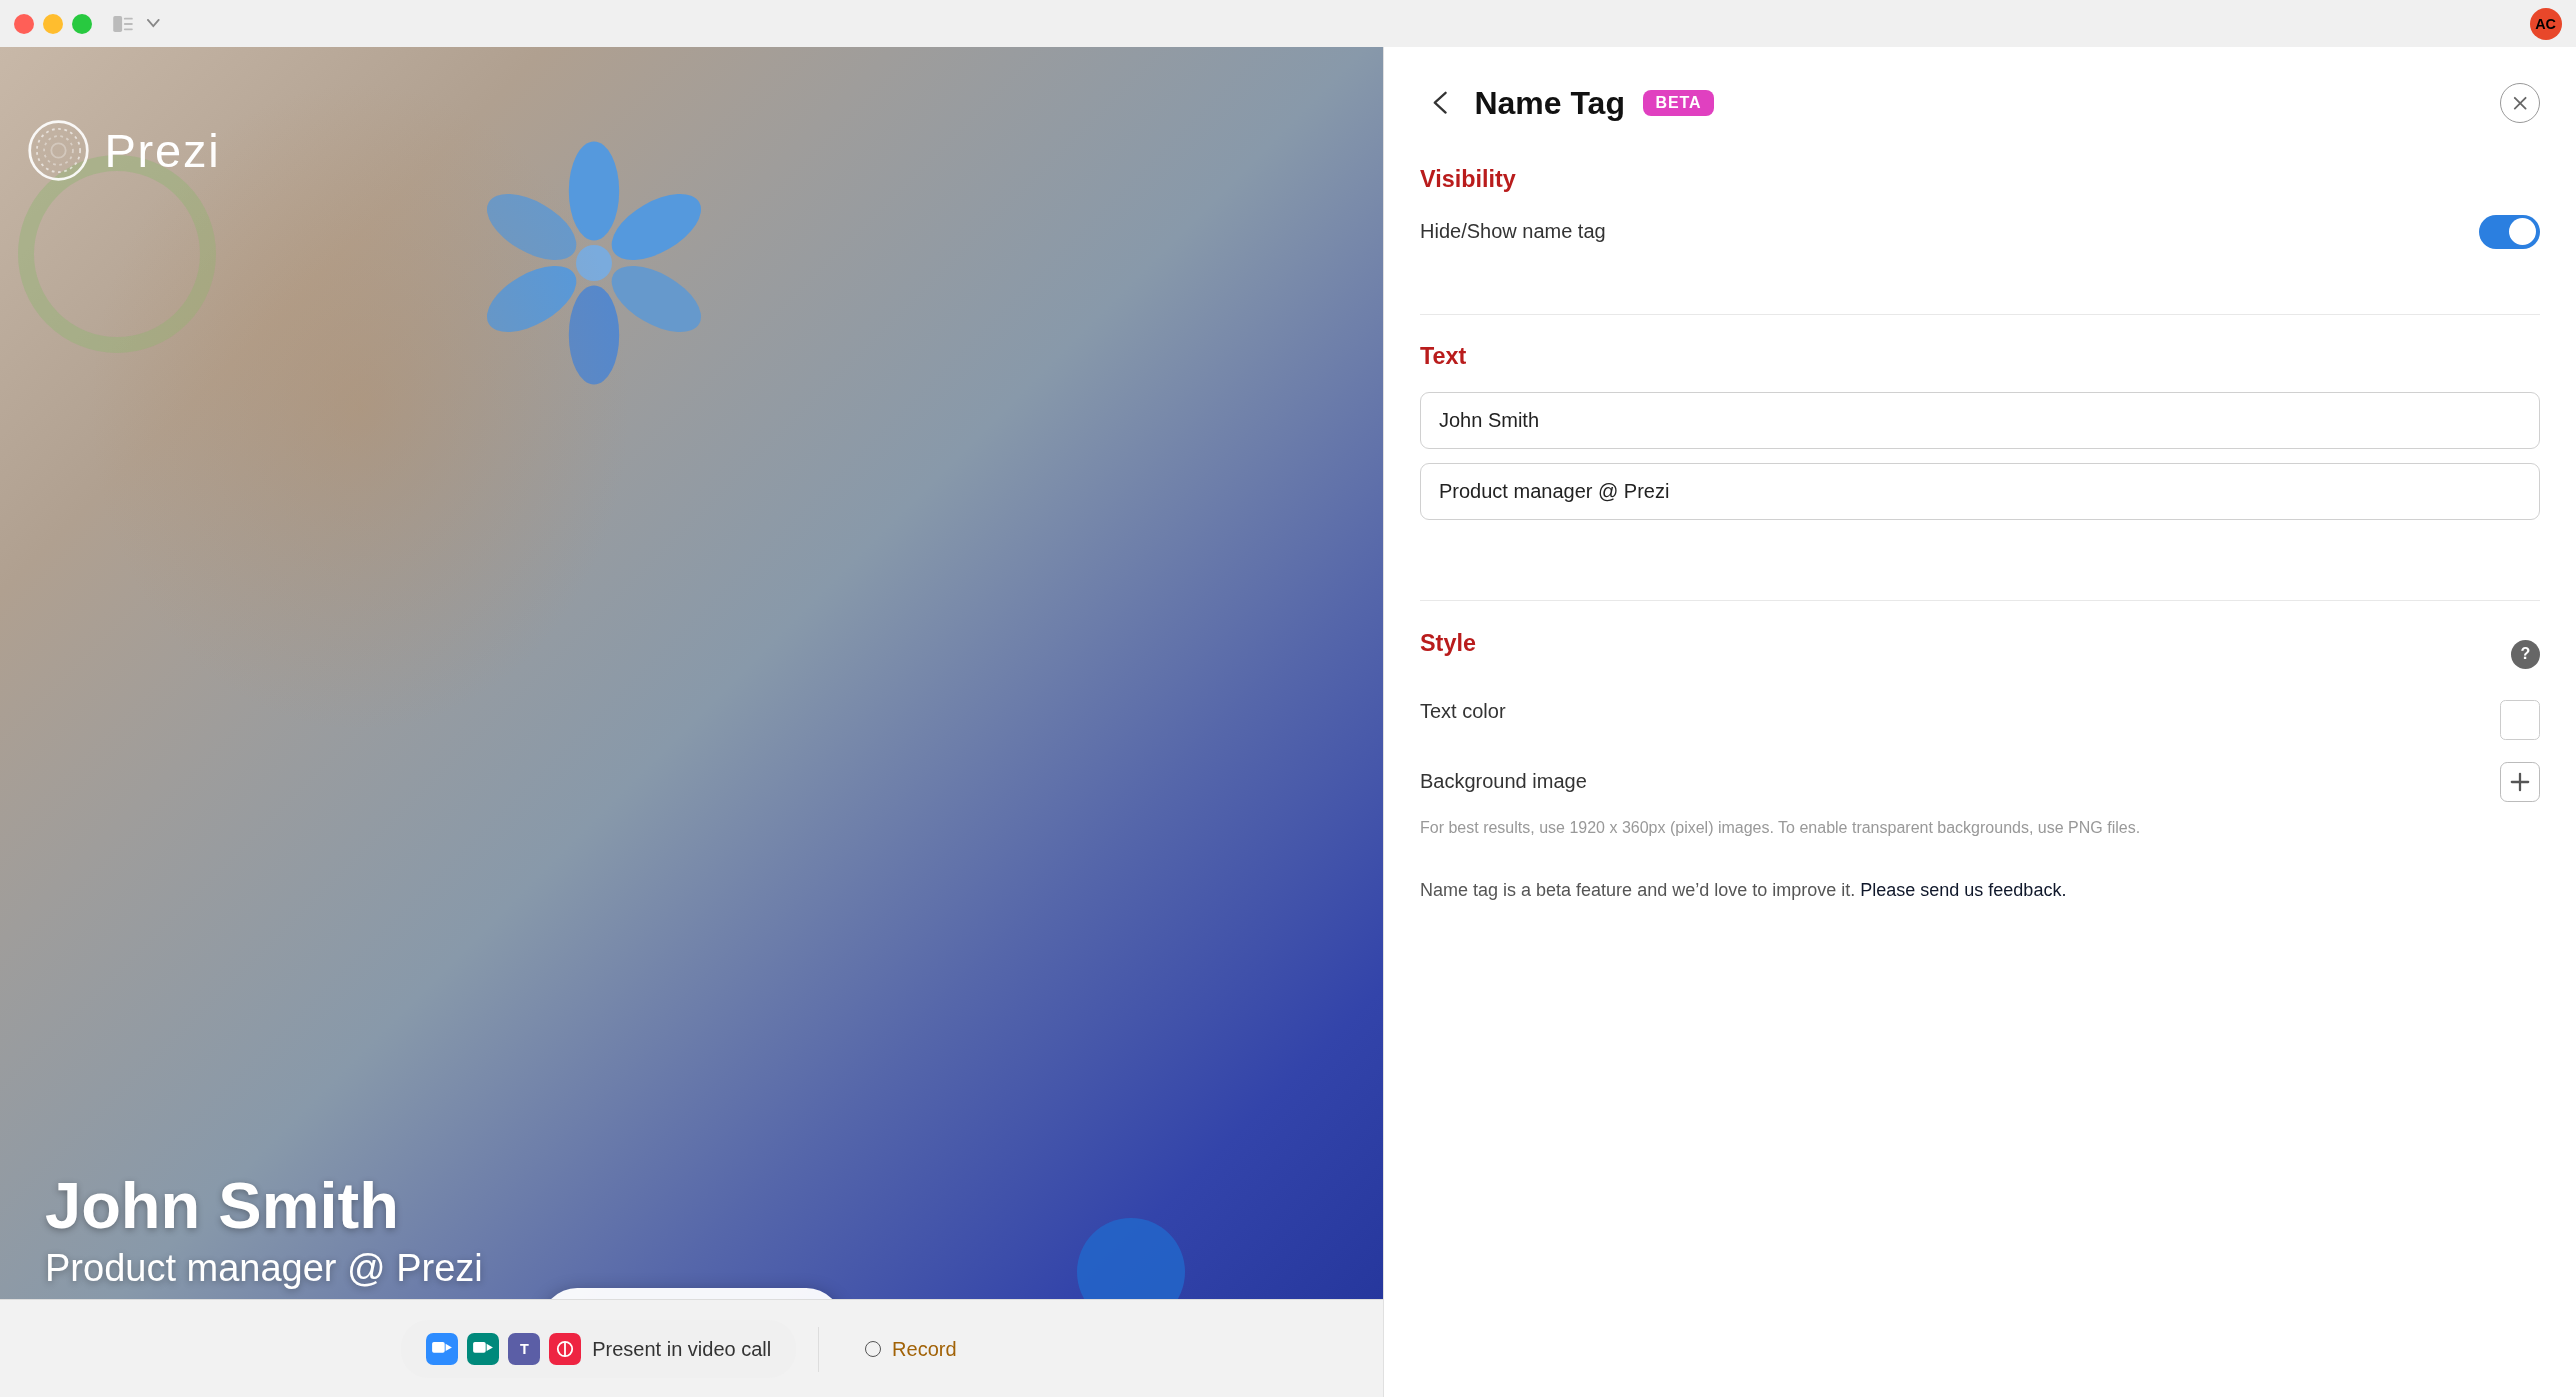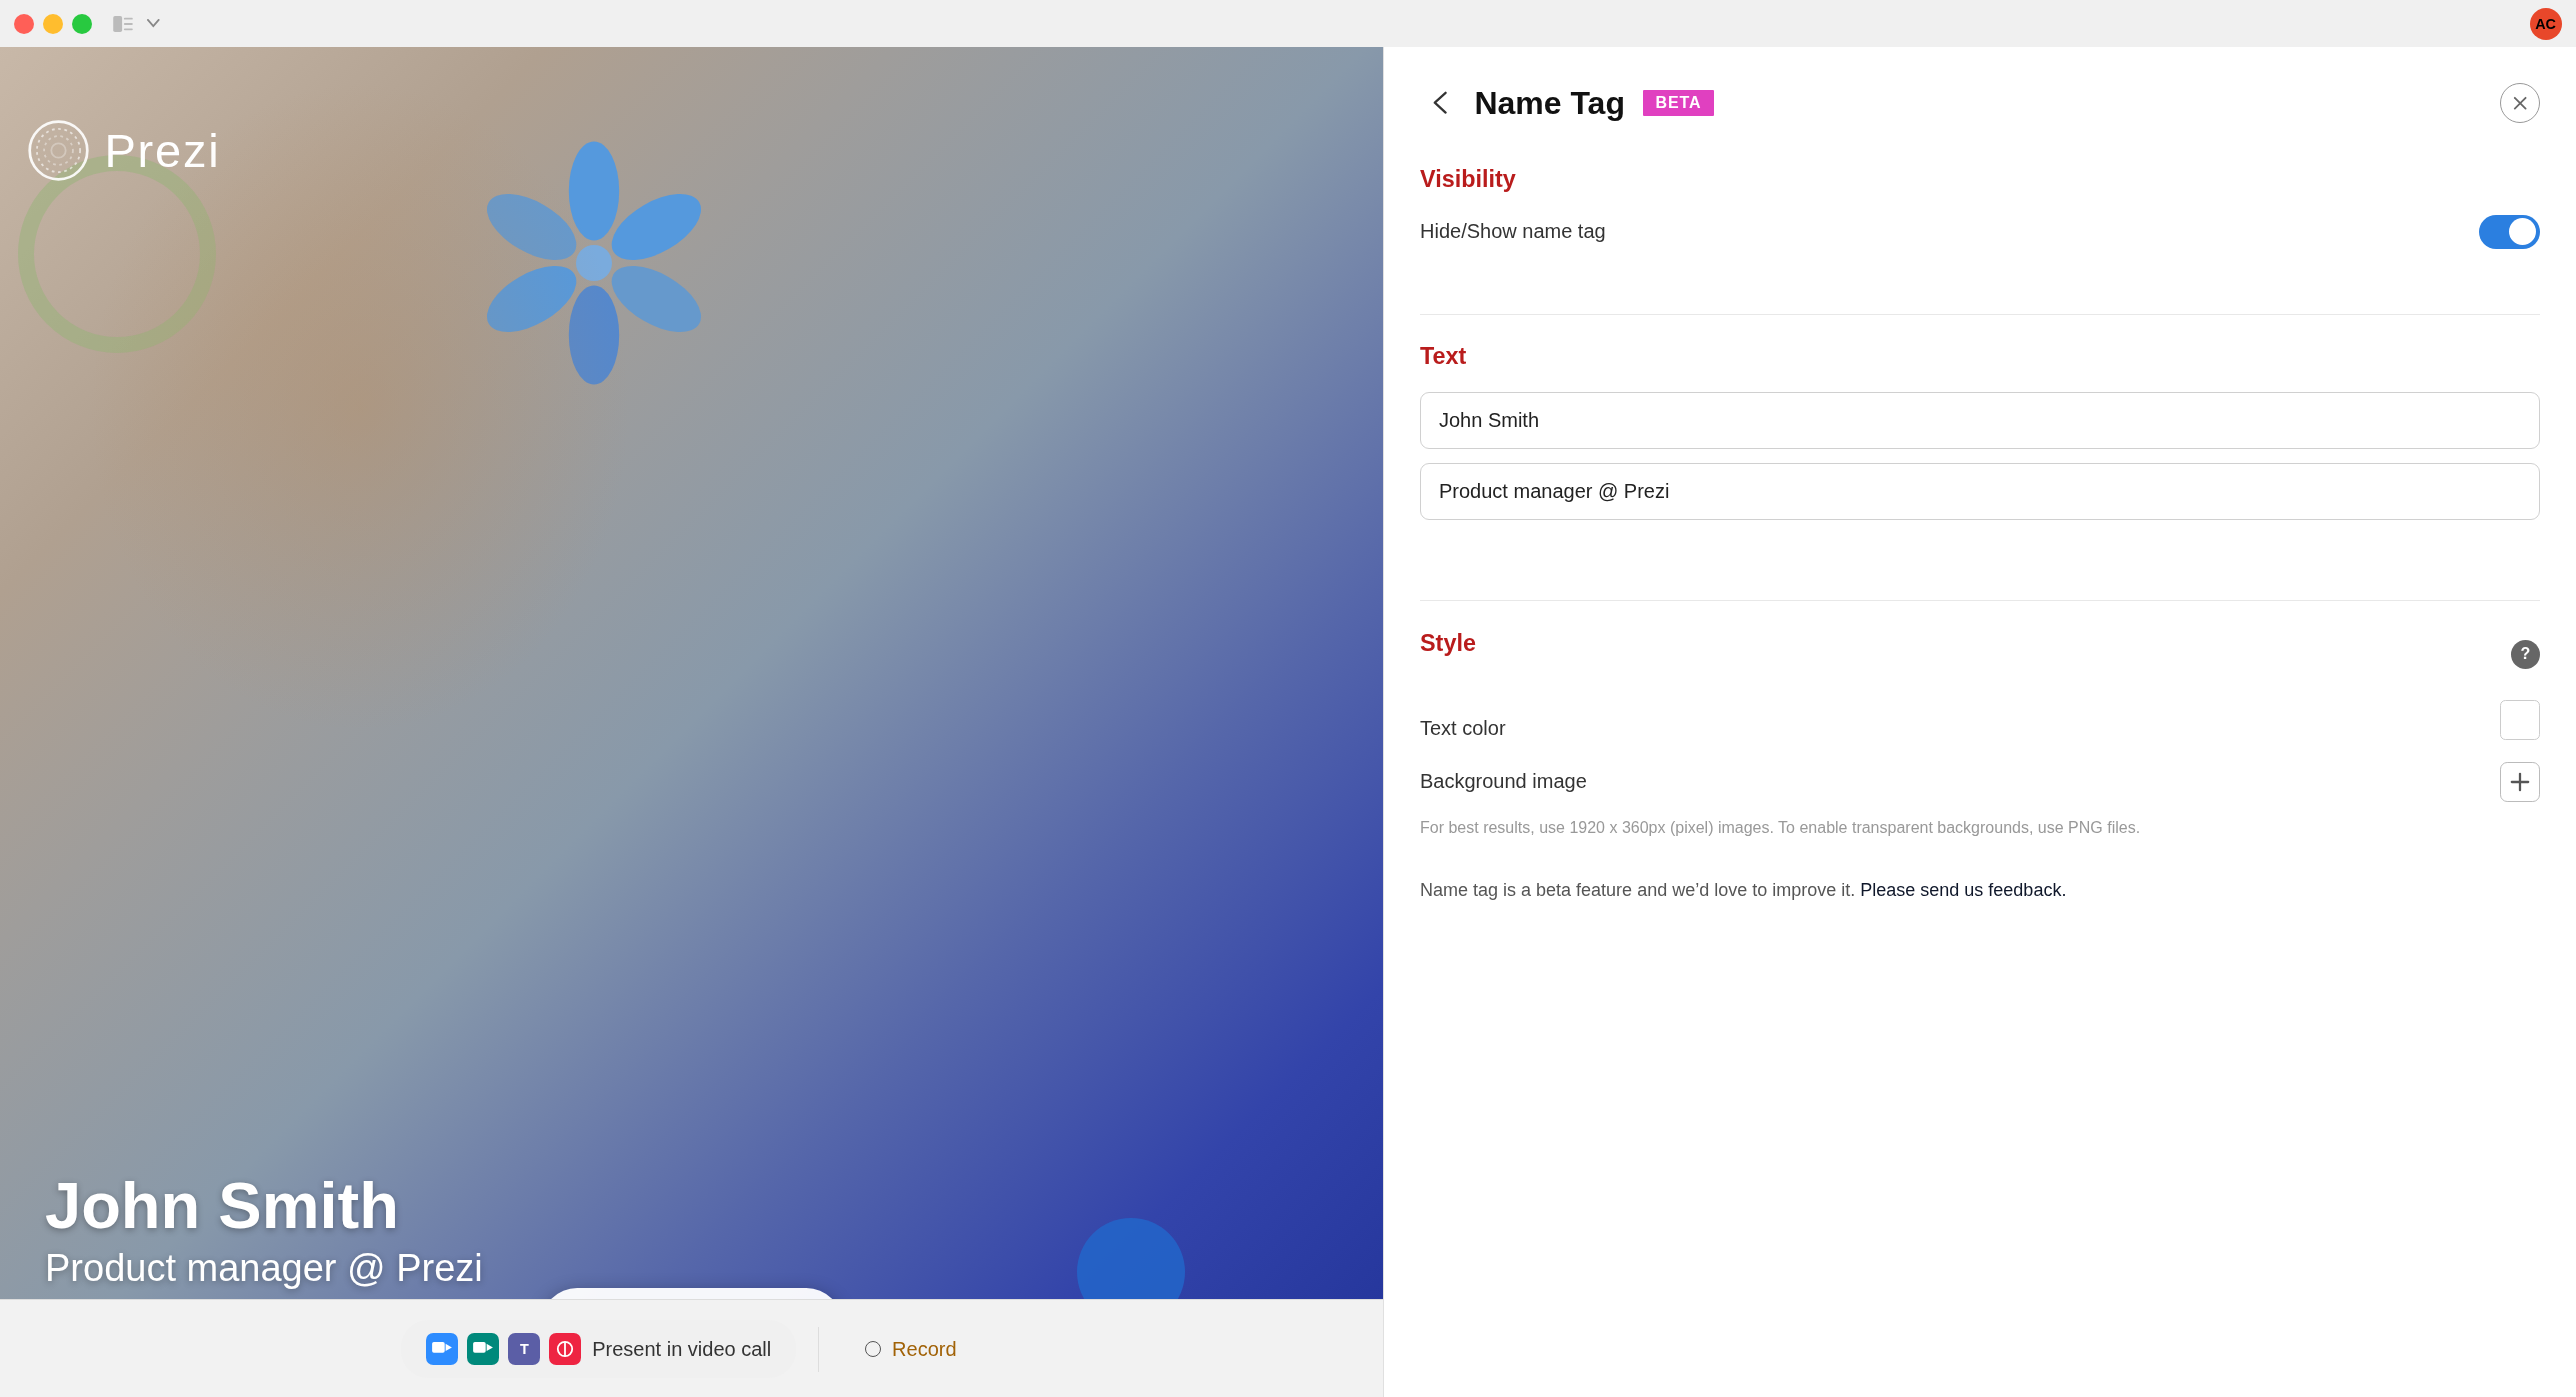--- a/index.html
+++ b/index.html
@@ -282,21 +282,21 @@
       font-size: 32px;
       font-weight: 600;
       color: #111;
     }
     .beta-badge {
       background: #e040c0;
       color: white;
       font-size: 16px;
       font-weight: 700;
       padding: 3.6px 12.6px;
-      border-radius: 1px;
+      border-radius: 8px;
       margin-left: 18px;
       letter-spacing: 0.9px;
     }
     .close-btn {
       margin-left: auto;
       width: 40px;
       height: 40px;
       border: 1.8px solid #999;
       border-radius: 50%;
       background: transparent;
@@ -361,21 +361,21 @@
       font-size: 20px;
       color: #222;
       margin-bottom: 14.4px;
       background: white;
       outline: none;
     }
 
     
     .color-row {
       display: flex;
-      align-items: flex-end;
+      align-items: flex-start;
       justify-content: space-between;
       margin-bottom: 21.6px;
       gap: 15px;
     }
     .color-label {
       font-size: 20px;
       color: #333;
     }
     .color-swatch {
       width: 40px;

